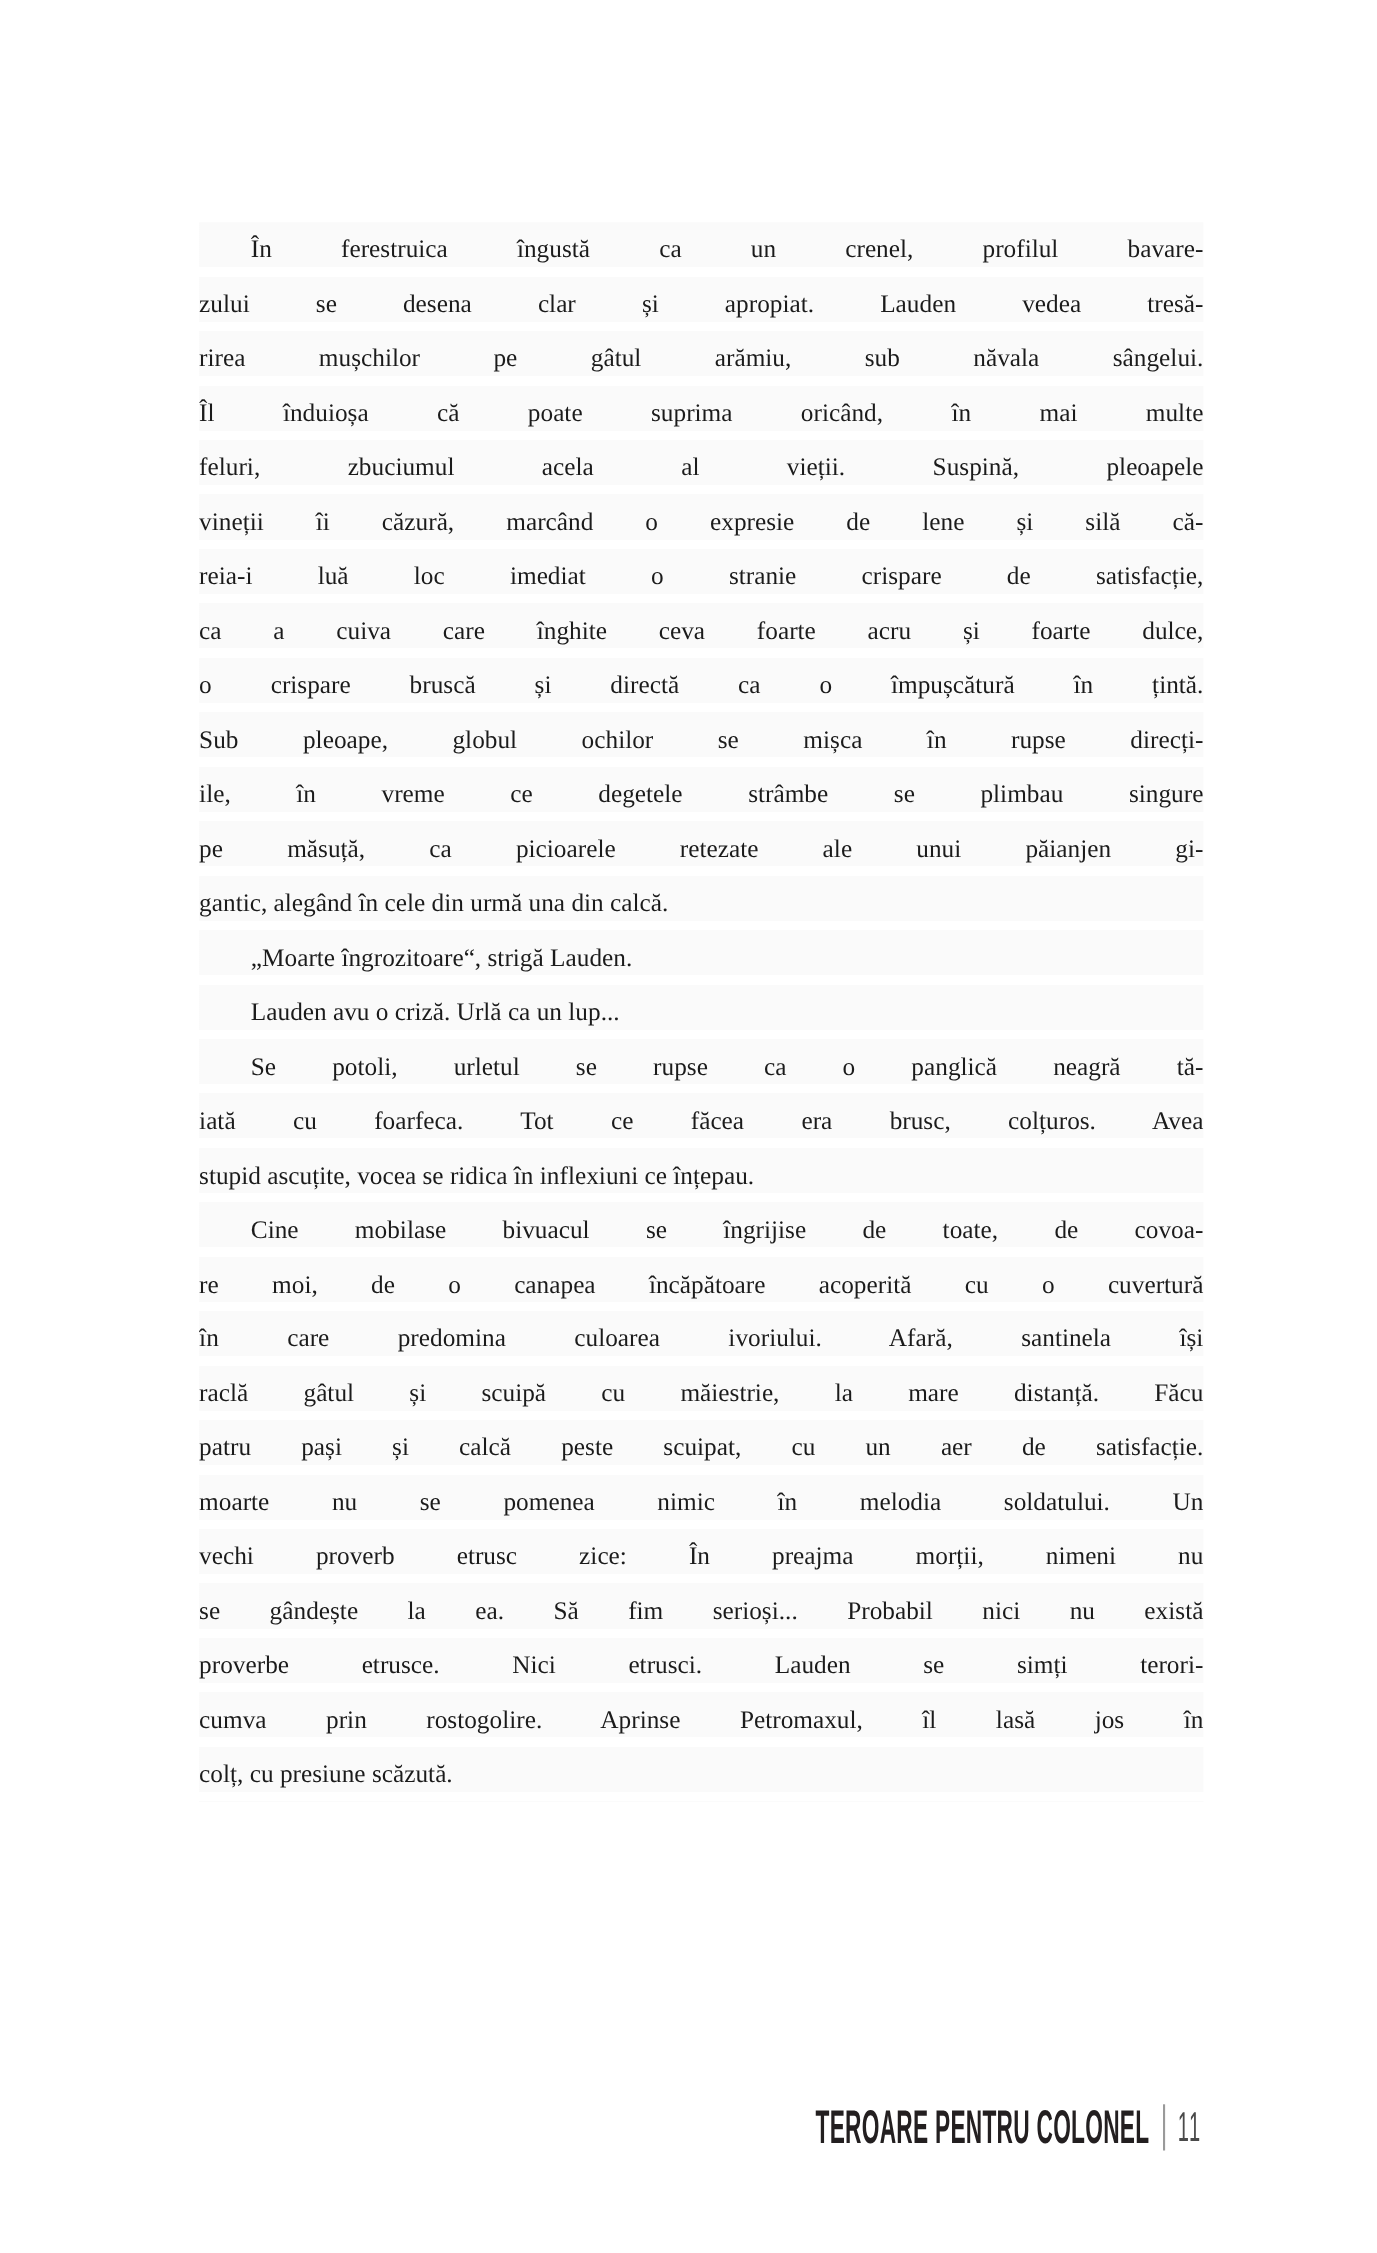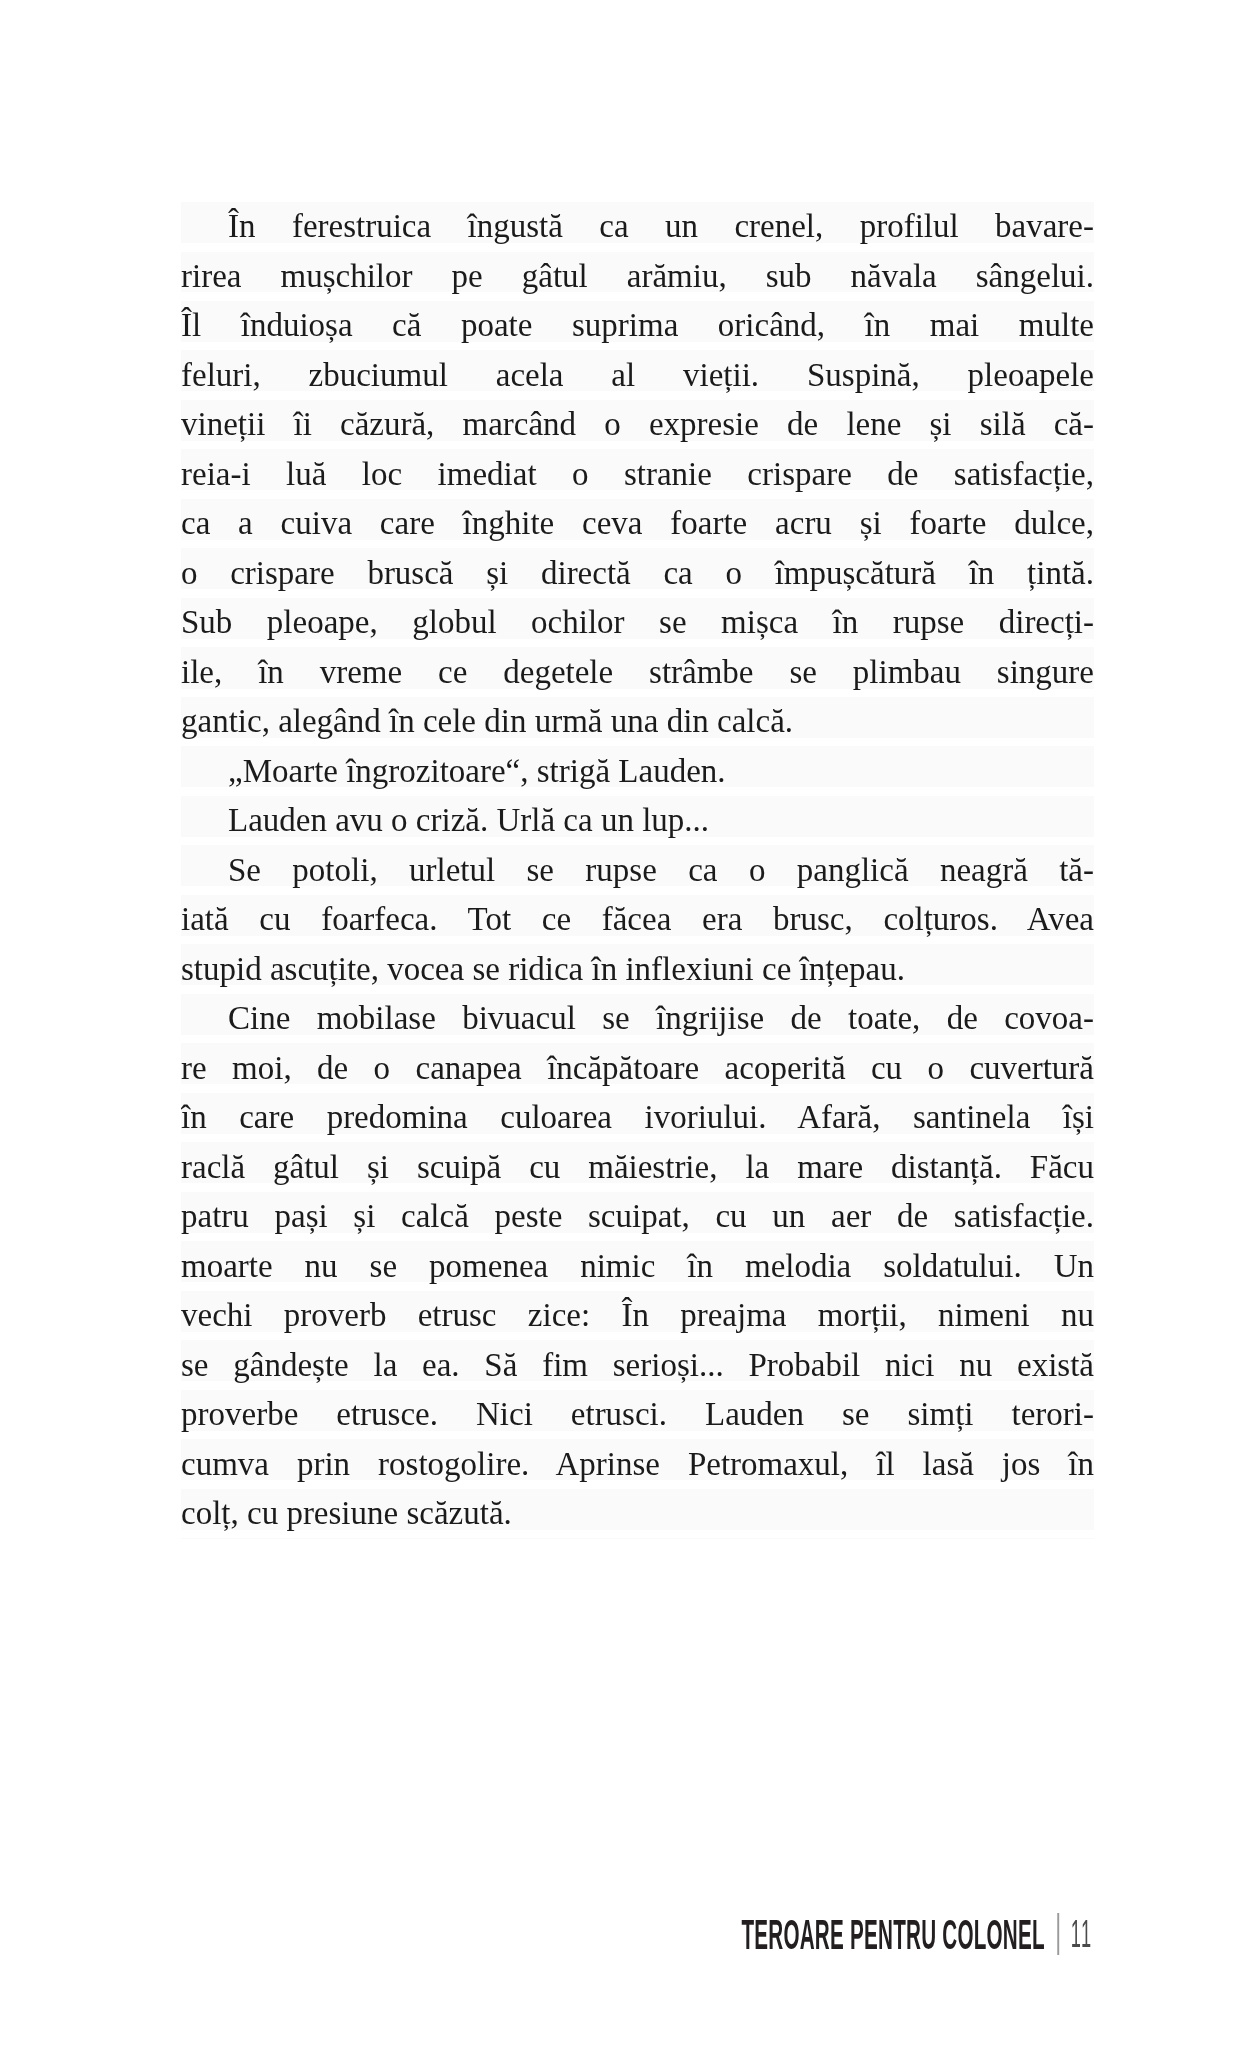--- a/index.html
+++ b/index.html
@@ -9,21 +9,21 @@
     height: 2048px;
     background: var(--background, #ffffff);
     overflow: hidden;
     font-family: "Liberation Serif", serif;
   }
   .textblock {
     position: absolute;
     left: 181px;
     top: 202px;
     width: 913px;
-    font-size: 33px;
+    font-size: 23px;
     line-height: 49.5px;
     color: var(--text, #1b1b1b);
     
     background: repeating-linear-gradient(
       to bottom,
       rgba(0,0,0,0.018) 0px,
       rgba(0,0,0,0.018) 41px,
       rgba(0,0,0,0) 41px,
       rgba(0,0,0,0) 49.5px
     );
@@ -70,29 +70,31 @@
     letter-spacing: 3px;
     color: var(--footer_number, #4a4a4a);
   }
 </style>
 </head>
 <body>
 
 <div class="page">
   <div class="textblock">
       <div class="line indent"><span>În ferestruica îngustă ca un crenel, profilul bavare-</span></div>
+      <div class="line"><span>zului se desena clar și apropiat. Lauden vedea tresă-</span></div>
       <div class="line"><span>rirea mușchilor pe gâtul arămiu, sub năvala sângelui.</span></div>
       <div class="line"><span>Îl înduioșa că poate suprima oricând, în mai multe</span></div>
       <div class="line"><span>feluri, zbuciumul acela al vieții. Suspină, pleoapele</span></div>
       <div class="line"><span>vineții îi căzură, marcând o expresie de lene și silă că-</span></div>
       <div class="line"><span>reia-i luă loc imediat o stranie crispare de satisfacție,</span></div>
       <div class="line"><span>ca a cuiva care înghite ceva foarte acru și foarte dulce,</span></div>
       <div class="line"><span>o crispare bruscă și directă ca o împușcătură în țintă.</span></div>
       <div class="line"><span>Sub pleoape, globul ochilor se mișca în rupse direcți-</span></div>
       <div class="line"><span>ile, în vreme ce degetele strâmbe se plimbau singure</span></div>
+      <div class="line"><span>pe măsuță, ca picioarele retezate ale unui păianjen gi-</span></div>
       <div class="line end"><span>gantic, alegând în cele din urmă una din calcă.</span></div>
       <div class="line indent end"><span>„Moarte îngrozitoare“, strigă Lauden.</span></div>
       <div class="line indent end"><span>Lauden avu o criză. Urlă ca un lup...</span></div>
       <div class="line indent"><span>Se potoli, urletul se rupse ca o panglică neagră tă-</span></div>
       <div class="line"><span>iată cu foarfeca. Tot ce făcea era brusc, colțuros. Avea</span></div>
       <div class="line end"><span>stupid ascuțite, vocea se ridica în inflexiuni ce înțepau.</span></div>
       <div class="line indent"><span>Cine mobilase bivuacul se îngrijise de toate, de covoa-</span></div>
       <div class="line"><span>re moi, de o canapea încăpătoare acoperită cu o cuvertură</span></div>
       <div class="line"><span>în care predomina culoarea ivoriului. Afară, santinela își</span></div>
       <div class="line"><span>raclă gâtul și scuipă cu măiestrie, la mare distanță. Făcu</span></div>

